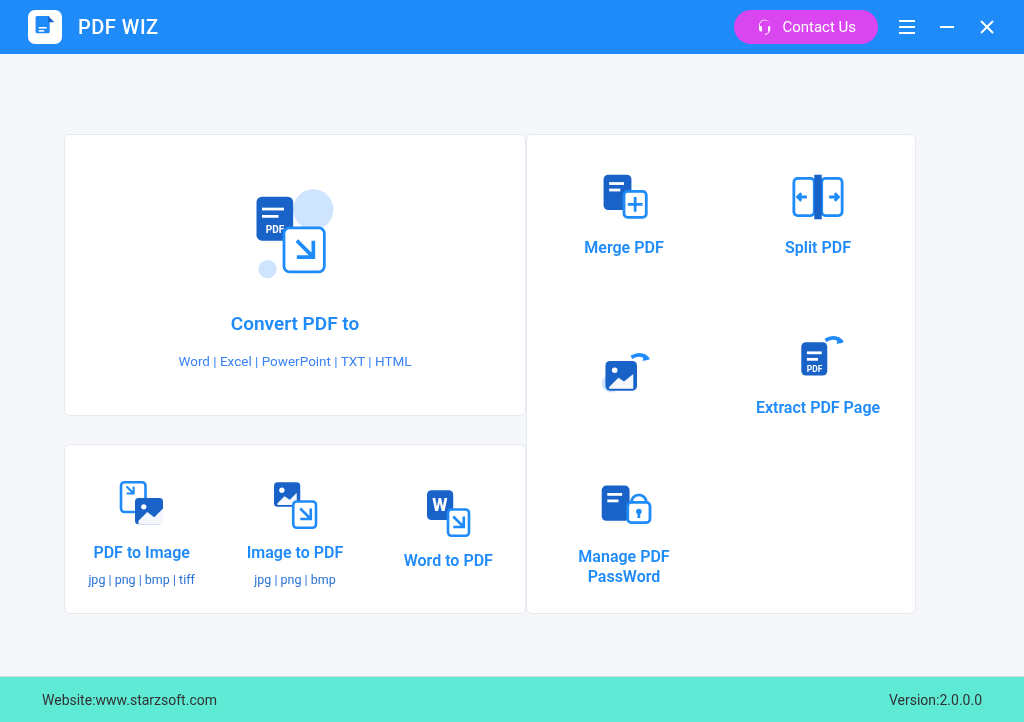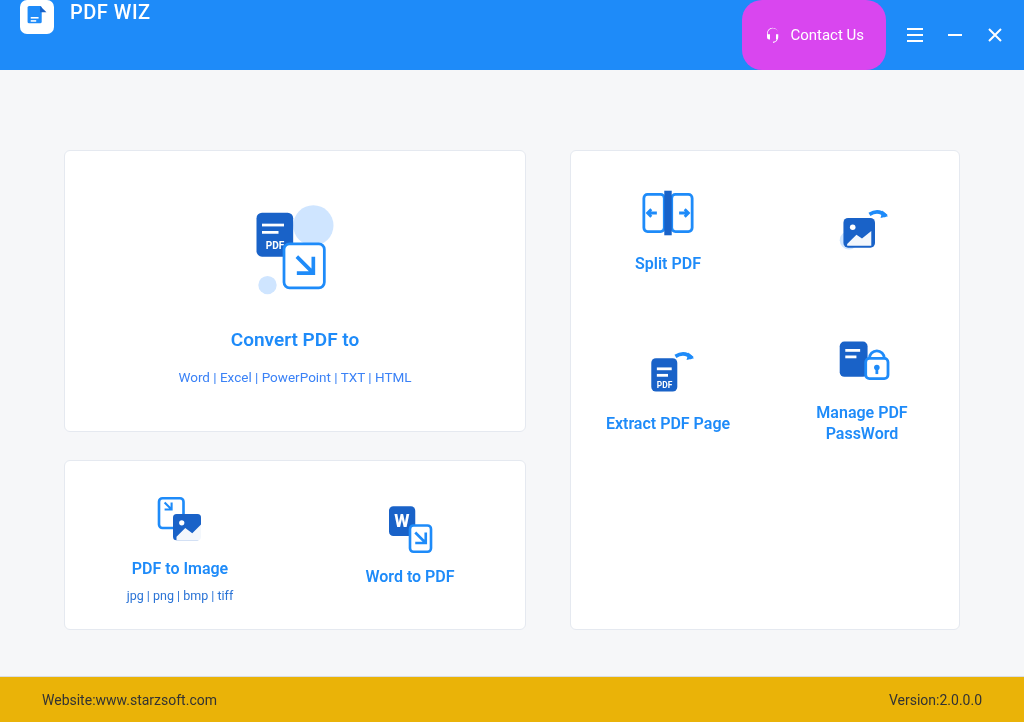--- a/index.html
+++ b/index.html
@@ -1,22 +1,23 @@
 <!DOCTYPE html>
 <html><head>
 <meta charset="utf-8">
 <style>
   * { margin: 0; padding: 0; box-sizing: border-box; font-family: -apple-system, BlinkMacSystemFont, "Segoe UI", Roboto, sans-serif; }
   body { width: 1024px; height: 722px; background: #f6f7f9; overflow: hidden; }
 
   .titlebar {
-    height: 70px;
+    height: 54px;
     background: #1e8bf9;
     display: flex;
-    padding: 0 20px;
+    align-items: center;
+    padding: 0 28px;
     color: white;
   }
   .logo {
     width: 34px; height: 34px;
     background: white;
     border-radius: 7px;
     display: flex;
     align-items: center;
     justify-content: center;
     margin-right: 16px;
@@ -35,23 +36,21 @@
     align-items: center;
     gap: 8px;
     cursor: pointer;
     margin-right: 20px;
   }
   .win-controls { display: flex; gap: 22px; align-items: center; }
   .win-btn { width: 18px; height: 18px; cursor: pointer; display:flex;align-items:center;justify-content:center; color:white; }
 
   .main {
     display: flex;
-    gap: 34px;
     padding: 80px 64px 40px;
-    justify-content: space-between;
   }
 
   .col-left { width: 462px; display:flex; flex-direction:column; gap:28px; }
   .col-right { width: 390px; }
 
   .card {
     background: white;
     border-radius: 6px;
     border: 1px solid #e5e9f0;
   }
@@ -107,21 +106,21 @@
   .footer {
     position: absolute;
     bottom: 0; left:0; right:0;
     height: 46px;
     border-top: 1px solid #d9dde4;
     display: flex;
     align-items: center;
     padding: 0 42px;
     font-size: 14px;
     color: #333;
-    background:#eab308;
+    background:#5eead4;
   }
   .footer .f-spacer { flex:1; }
 
   
   .fill-blue { fill:#1e8bf9; }
   .fill-dark { fill:#1962c8; }
   .fill-white { fill:white; }
   .fill-light { fill:#cfe5ff; }
 </style>
 </head>
@@ -195,36 +194,61 @@
             <circle cx="34" cy="34" r="3" class="fill-white"></circle>
             <path d="M28 50 L38 40 L46 46 L56 36 L56 54 L28 54 Z" class="fill-white" opacity=".95"></path>
           </svg>
         </div>
         <div class="ttitle">PDF to Image</div>
         <div class="tsub">jpg | png | bmp | tiff</div>
       </div>
       <div class="tile3">
         <div class="ticon">
           <svg viewBox="0 0 64 64" width="56" height="56">
+            <rect x="8" y="6" width="30" height="28" rx="4" class="fill-dark"></rect>
+            <circle cx="17" cy="15" r="3" class="fill-white"></circle>
+            <path d="M12 30 L20 22 L26 26 L34 18 L34 32 L12 32 Z" class="fill-white" opacity=".95"></path>
+            <rect x="30" y="28" width="26" height="30" rx="4" fill="white" stroke="#1e8bf9" stroke-width="3"></rect>
+            <path d="M38 36 L50 48 M50 36 L50 48 L38 48" stroke="#1e8bf9" stroke-width="3" fill="none"></path>
+          </svg>
+        </div>
+        <div class="ttitle">Image to PDF</div>
+        <div class="tsub">jpg | png | bmp</div>
+      </div>
+      <div class="tile3">
+        <div class="ticon">
+          <svg viewBox="0 0 64 64" width="56" height="56">
             <rect x="8" y="6" width="30" height="34" rx="5" class="fill-dark"></rect>
             <text x="14" y="30" font-size="20" font-weight="800" class="fill-white">W</text>
             <rect x="32" y="28" width="24" height="30" rx="4" fill="white" stroke="#1e8bf9" stroke-width="3"></rect>
             <path d="M38 36 L50 48 M50 36 L50 48 L38 48" stroke="#1e8bf9" stroke-width="3" fill="none"></path>
           </svg>
         </div>
         <div class="ttitle">Word to PDF</div>
         <div class="tsub"></div>
       </div>
     </div>
 
   </div>
 
   <div class="col-right">
     <div class="card grid2">
 
+      <div class="tile2">
+        <div class="ticon">
+          <svg viewBox="0 0 64 56" width="60" height="52">
+            <rect x="10" y="4" width="30" height="38" rx="5" class="fill-dark"></rect>
+            <rect x="16" y="12" width="16" height="3" class="fill-white"></rect>
+            <rect x="16" y="19" width="12" height="3" class="fill-white"></rect>
+            <rect x="32" y="22" width="24" height="28" rx="4" fill="white" stroke="#1e8bf9" stroke-width="3"></rect>
+            <path d="M44 28 V44 M36 36 H52" stroke="#1e8bf9" stroke-width="3"></path>
+          </svg>
+        </div>
+        <div class="ttitle">Merge PDF</div>
+      </div>
 
       <div class="tile2">
         <div class="ticon">
           <svg viewBox="0 0 64 56" width="60" height="52">
             <rect x="6" y="8" width="22" height="40" rx="4" fill="white" stroke="#1e8bf9" stroke-width="3"></rect>
             <rect x="36" y="8" width="22" height="40" rx="4" fill="white" stroke="#1e8bf9" stroke-width="3"></rect>
             <rect x="28" y="4" width="8" height="48" class="fill-dark"></rect>
             <path d="M20 28 L10 28 M14 24 L10 28 L14 32" stroke="#1e8bf9" stroke-width="3" fill="none"></path>
             <path d="M44 28 L54 28 M50 24 L54 28 L50 32" stroke="#1e8bf9" stroke-width="3" fill="none"></path>
           </svg>

